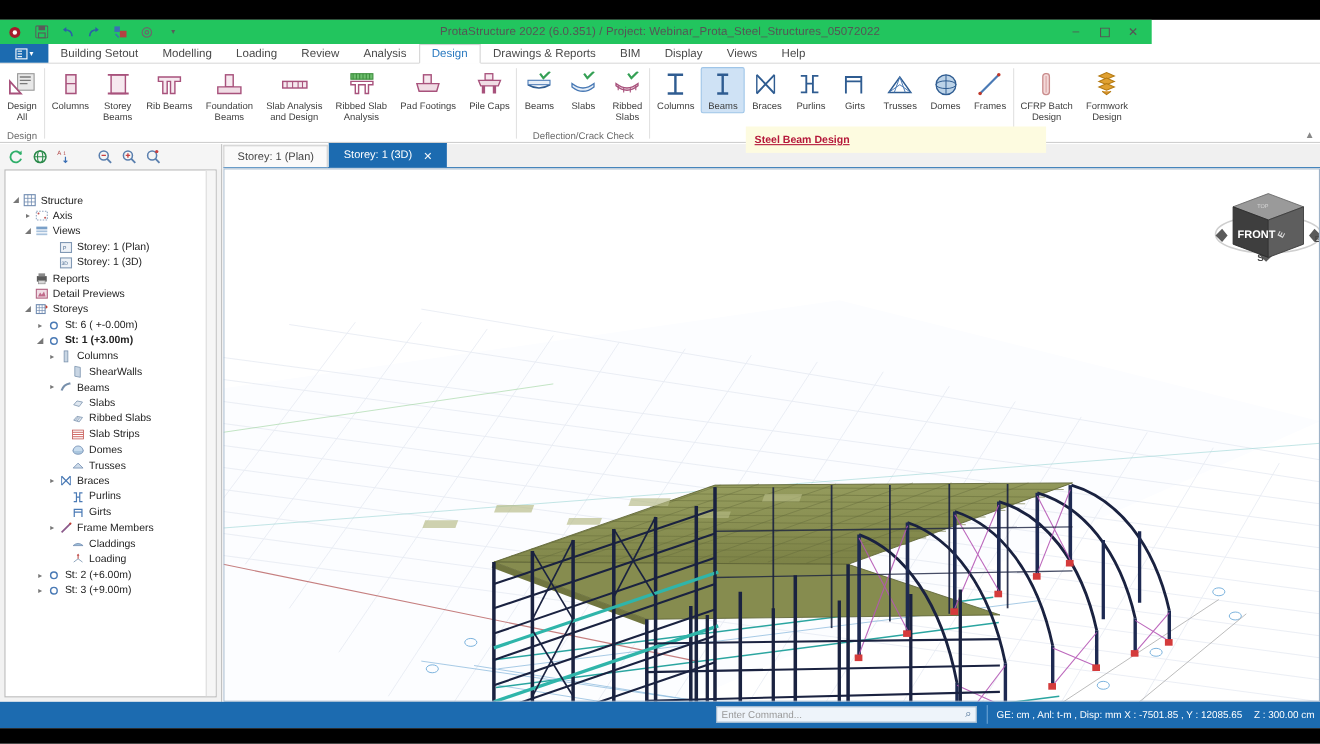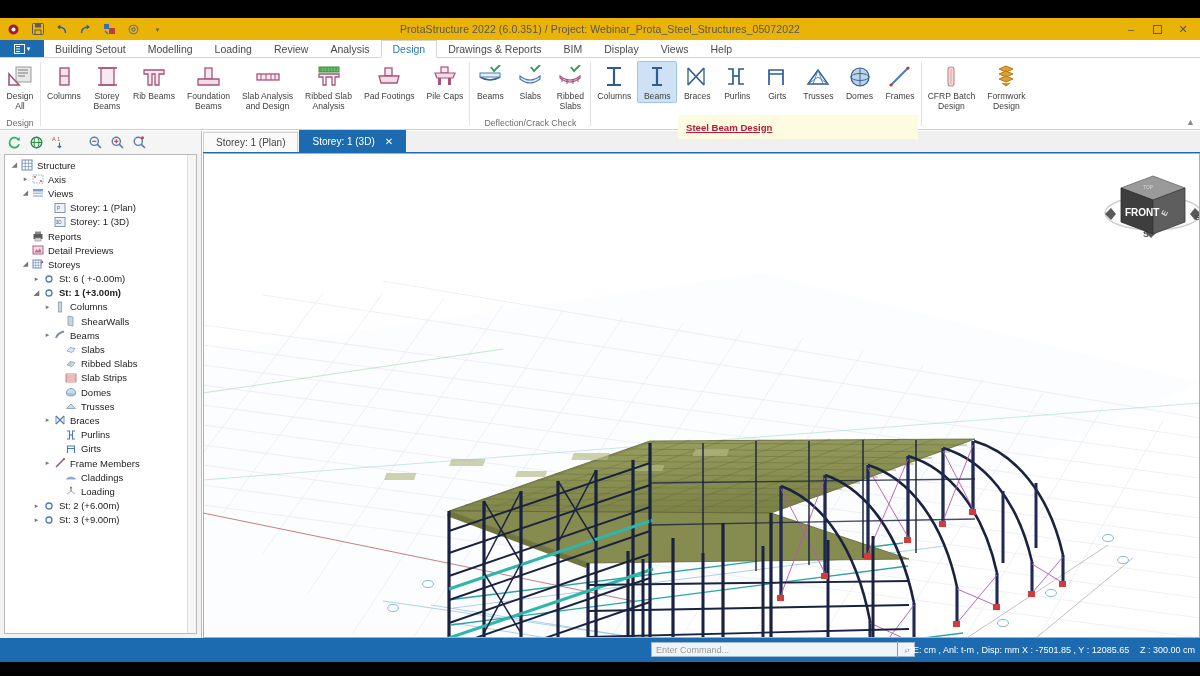--- a/index.html
+++ b/index.html
@@ -14,22 +14,22 @@
     width: 1200px; height: 676px;
     background: #ffffff;
   }
 
   
   .blackbar-top { position:absolute; left:0; top:0; width:1200px; height:18px; background:#000; }
   .blackbar-bottom { position:absolute; left:0; top:662px; width:1200px; height:14px; background:#000; }
 
   
   .titlebar {
-    position:absolute; left:0; top:18px; width:1200px; height:22px;
-    background:#eab308; border-bottom:none;
+    position:absolute; left:0; top:18px; width:1047px; height:22px;
+    background:#22c55e; border-bottom:none;
   }
   .qat { position:absolute; left:6px; top:0; height:22px; display:flex; align-items:center; gap:9px; }
   .qat .qicon {
     width:15px; height:15px; display:flex; align-items:center; justify-content:center;
     font-size:11px; color:#5a5a5a; cursor:pointer; line-height:1;
   }
   .app-title {
     position:absolute; left:0; top:0; width:1200px; height:22px;
     display:flex; align-items:center; justify-content:center;
     font-size:10.5px; color:#555; letter-spacing:0.1px;
@@ -92,21 +92,21 @@
     font-size:8.6px; color:#3f3f3f; text-align:center; line-height:9.6px; margin-top:2px;
     max-width:62px;
   }
   .ribbon-collapse {
     position:absolute; right:5px; bottom:2px; font-size:9px; color:#888; cursor:pointer;
   }
   .tooltip {
     position:absolute; left:678px; top:115px; height:15px;
     background:#fdfbe0; display:flex; align-items:center; padding:12px 8px;
     font-size:9.6px; color:#b5183a; font-weight:bold; text-decoration:underline;
-    border:none; z-index:5; width:240px;
+    border:none; z-index:5; width:273px;
   }
 
   
   .leftpanel {
     position:absolute; left:0; top:131px; width:202px; height:507px;
     background:#f2f2f2; border-right:1px solid #bcbcbc;
     display:flex; flex-direction:column;
   }
   .lp-toolbar {
     height:23px; display:flex; align-items:center; padding-left:6px; gap:5px;
@@ -121,21 +121,21 @@
     margin:0 4px 3px 4px; height:17px; background:#fff;
     border:1px solid #b9b9b9; display:flex; align-items:center; padding:0 5px;
   }
   .lp-search input {
     border:none; outline:none; width:100%; font-size:9.5px; color:#333;
     font-family:"Liberation Sans", sans-serif; background:transparent;
   }
   .lp-search input::placeholder { color:#a5a5a5; }
   .tree {
     flex:1; margin:0 4px 4px 4px; background:#fff; border:1px solid #b9b9b9;
-    overflow:hidden; padding-top:3px; position:relative;
+    overflow:hidden; padding-top:20px; position:relative;
   }
   .tnode {
     display:flex; align-items:center; height:14.2px; font-size:9.5px; color:#222;
     white-space:nowrap; cursor:pointer; padding-right:4px;
   }
   .tnode .exp {
     width:11px; min-width:11px; font-size:7px; color:#777; display:flex;
     align-items:center; justify-content:center;
   }
   .tnode .ico {
@@ -168,21 +168,21 @@
     overflow:hidden;
   }
   .canvas-border { position:absolute; inset:0; border:1px solid #9fb3c8; pointer-events:none; }
 
   
   .statusbar {
     position:absolute; left:0; top:638px; width:1200px; height:24px;
     background:#1c6bb0; display:flex; align-items:center;
   }
   .cmdbox {
-    position:absolute; left:651px; top:642px; width:264px; height:15px;
+    position:absolute; left:651px; top:642px; width:237px; height:15px;
     background:#eef4fa; border:1px solid #9db6cc; display:flex; align-items:center;
     padding:0 4px;
   }
   .cmdbox input {
     flex:1; border:none; outline:none; background:transparent; font-size:9px; color:#333;
     font-family:"Liberation Sans", sans-serif;
   }
   .cmdbox input::placeholder { color:#9a9a9a; }
   .sb-divider { position:absolute; top:641px; width:1px; height:17px; background:#6ba3d4; }
   .sb-text {

